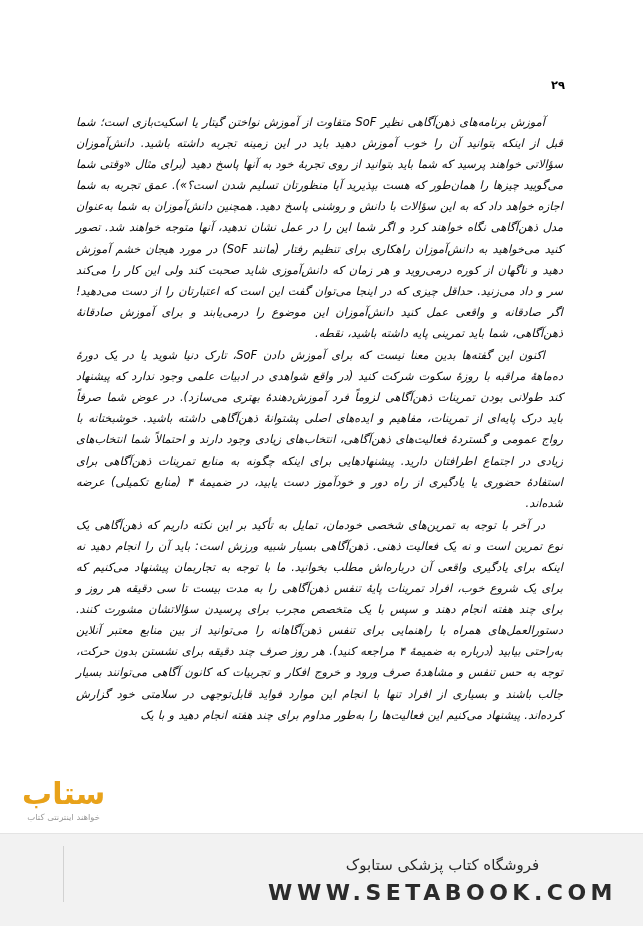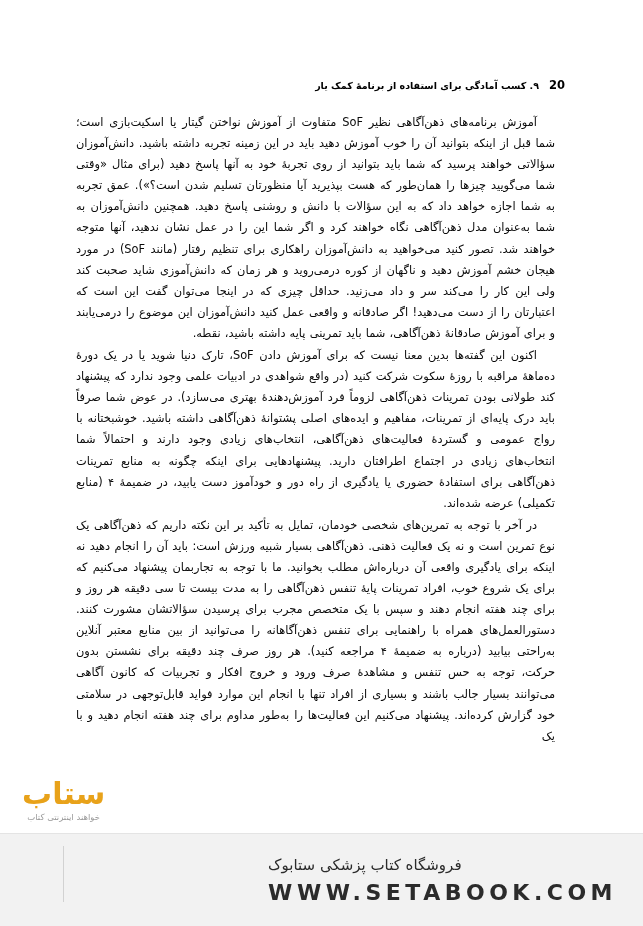--- a/index.html
+++ b/index.html
@@ -48,27 +48,28 @@
   .content {
     position: absolute;
     top: 112px;
     right: 76px;
     left: 76px;
     direction: rtl;
     text-align: justify;
     text-justify: inter-word;
   }
   .content p {
-    margin: 0 12px 1px 0;
+    margin: 0 4px 1px 0;
     font-size: 11.4px;
     line-height: 21.1px;
     color: #0a0a0a;
     text-align: justify;
     text-indent: 18px;
     word-spacing: 0.5px;
+    font-style: italic;
   }
 
   
   .footer {
     position: absolute;
     left: 0;
     right: 0;
     bottom: 0;
     height: 92px;
     background: #f2f2f2;
@@ -81,21 +82,21 @@
     flex-direction: row-reverse;
     align-items: center;
     justify-content: space-between;
     padding: 0 26px 0 22px;
     box-sizing: border-box;
     direction: rtl;
   }
   .brand-right {
     display: flex;
     flex-direction: column;
-    align-items: flex-end;
+    align-items: center;
     justify-content: center;
     gap: 6px;
   }
   .brand-right .shop-name {
     font-size: 15px;
     color: #2b2b2b;
     direction: rtl;
     letter-spacing: 0.2px;
   }
   .brand-right .site-url {
@@ -146,22 +147,21 @@
     direction: rtl;
     letter-spacing: 0.5px;
   }
 </style>
 </head>
 <body>
 
 <div class="page">
 
   <div class="header">
-    <span class="page-number">20</span>
-    <span class="chapter-title">۹. کسب آمادگی برای استفاده از برنامهٔ کمک یار</span>
+    <span class="page-number">۲۹</span>
   </div>
 
   <div class="content">
     <p>آموزش برنامه‌های ذهن‌آگاهی نظیر SoF متفاوت از آموزش نواختن گیتار یا اسکیت‌بازی است؛ شما قبل از اینکه بتوانید آن را خوب آموزش دهید باید در این زمینه تجربه داشته باشید. دانش‌آموزان سؤالاتی خواهند پرسید که شما باید بتوانید از روی تجربهٔ خود به آنها پاسخ دهید (برای مثال «وقتی شما می‌گویید چیزها را همان‌طور که هست بپذیرید آیا منظورتان تسلیم شدن است؟»). عمق تجربه به شما اجازه خواهد داد که به این سؤالات با دانش و روشنی پاسخ دهید. همچنین دانش‌آموزان به شما به‌عنوان مدل ذهن‌آگاهی نگاه خواهند کرد و اگر شما این را در عمل نشان ندهید، آنها متوجه خواهند شد. تصور کنید می‌خواهید به دانش‌آموزان راهکاری برای تنظیم رفتار (مانند SoF) در مورد هیجان خشم آموزش دهید و ناگهان از کوره درمی‌روید و هر زمان که دانش‌آموزی شاید صحبت کند ولی این کار را می‌کند سر و داد می‌زنید. حداقل چیزی که در اینجا می‌توان گفت این است که اعتبارتان را از دست می‌دهید! اگر صادقانه و واقعی عمل کنید دانش‌آموزان این موضوع را درمی‌یابند و برای آموزش صادقانهٔ ذهن‌آگاهی، شما باید تمرینی پایه داشته باشید، نقطه.</p>
     <p>اکنون این گفته‌ها بدین معنا نیست که برای آموزش دادن SoF، تارک دنیا شوید یا در یک دورهٔ ده‌ماههٔ مراقبه با روزهٔ سکوت شرکت کنید (در واقع شواهدی در ادبیات علمی وجود ندارد که پیشنهاد کند طولانی بودن تمرینات ذهن‌آگاهی لزوماً فرد آموزش‌دهندهٔ بهتری می‌سازد). در عوض شما صرفاً باید درک پایه‌ای از تمرینات، مفاهیم و ایده‌های اصلی پشتوانهٔ ذهن‌آگاهی داشته باشید. خوشبختانه با رواج عمومی و گستردهٔ فعالیت‌های ذهن‌آگاهی، انتخاب‌های زیادی وجود دارند و احتمالاً شما انتخاب‌های زیادی در اجتماع اطرافتان دارید. پیشنهادهایی برای اینکه چگونه به منابع تمرینات ذهن‌آگاهی برای استفادهٔ حضوری یا یادگیری از راه دور و خودآموز دست یابید، در ضمیمهٔ ۴ (منابع تکمیلی) عرضه شده‌اند.</p>
     <p>در آخر با توجه به تمرین‌های شخصی خودمان، تمایل به تأکید بر این نکته داریم که ذهن‌آگاهی یک نوع تمرین است و نه یک فعالیت ذهنی. ذهن‌آگاهی بسیار شبیه ورزش است: باید آن را انجام دهید نه اینکه برای یادگیری واقعی آن درباره‌اش مطلب بخوانید. ما با توجه به تجاربمان پیشنهاد می‌کنیم که برای یک شروع خوب، افراد تمرینات پایهٔ تنفس ذهن‌آگاهی را به مدت بیست تا سی دقیقه هر روز و برای چند هفته انجام دهند و سپس با یک متخصص مجرب برای پرسیدن سؤالاتشان مشورت کنند. دستورالعمل‌های همراه با راهنمایی برای تنفس ذهن‌آگاهانه را می‌توانید از بین منابع معتبر آنلاین به‌راحتی بیابید (درباره به ضمیمهٔ ۴ مراجعه کنید). هر روز صرف چند دقیقه برای نشستن بدون حرکت، توجه به حس تنفس و مشاهدهٔ صرف ورود و خروج افکار و تجربیات که کانون آگاهی می‌توانند بسیار جالب باشند و بسیاری از افراد تنها با انجام این موارد فواید قابل‌توجهی در سلامتی خود گزارش کرده‌اند. پیشنهاد می‌کنیم این فعالیت‌ها را به‌طور مداوم برای چند هفته انجام دهید و با یک</p>
   </div>
 
   <div class="footer">
     <div class="footer-inner">

